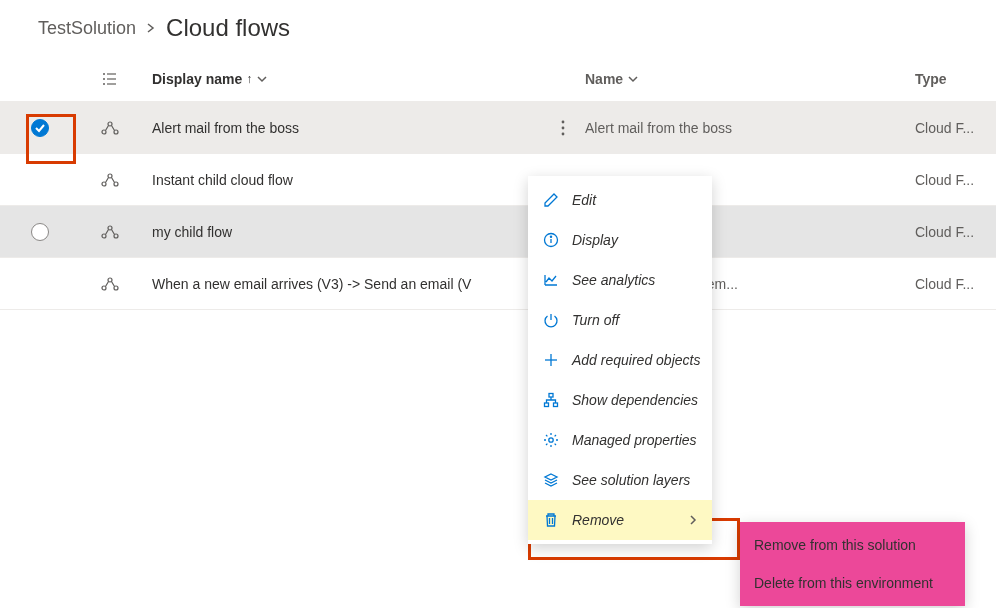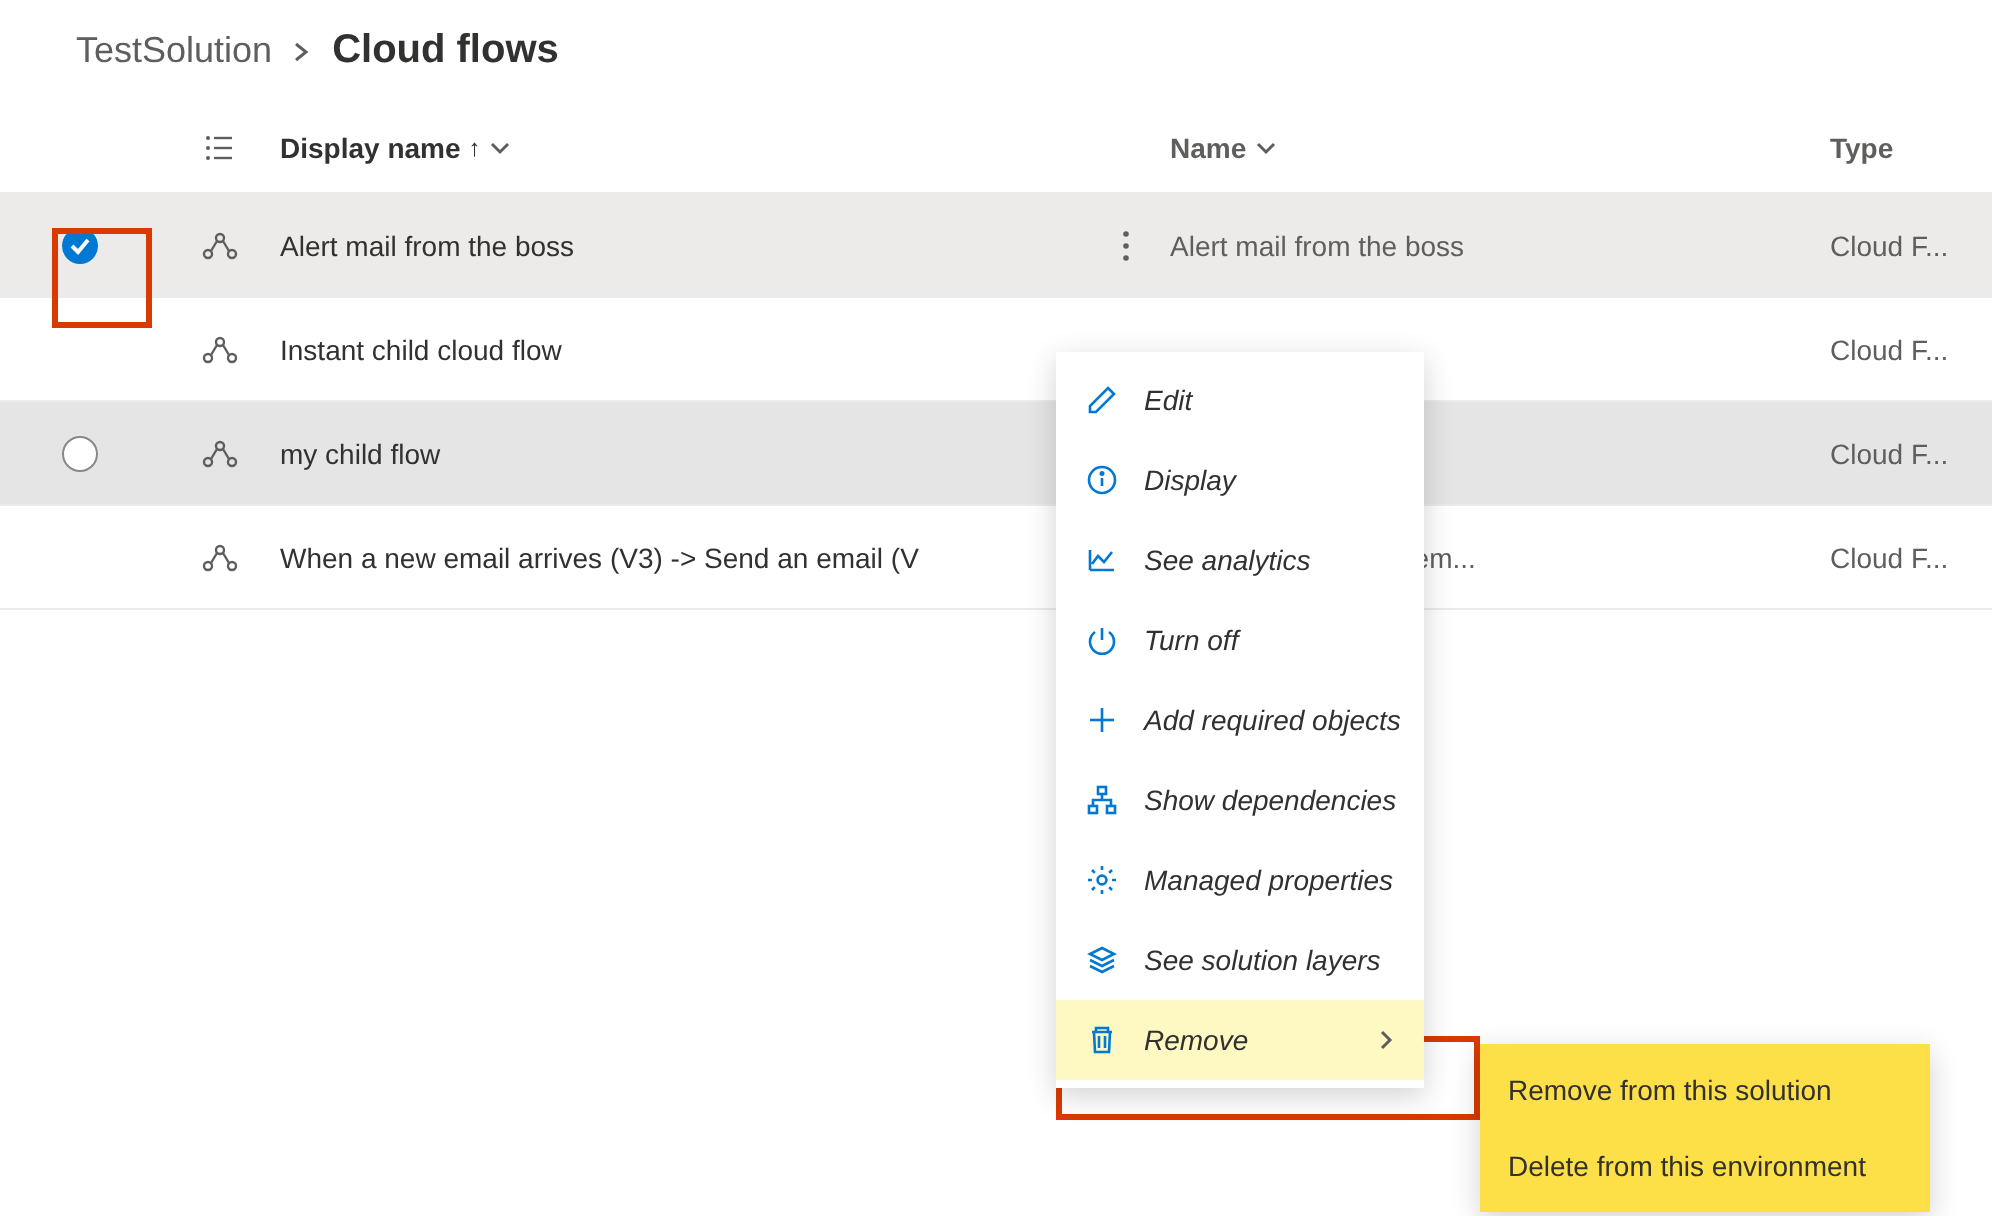--- a/index.html
+++ b/index.html
@@ -4,37 +4,37 @@
 <style>
   * { box-sizing: border-box; }
   html, body { margin: 0; padding: 0; font-family: "Segoe UI", Arial, sans-serif; font-size: 14px; color: #323130; background: #fff; width: 996px; height: 608px; overflow: hidden; }
 
   .container { width: 996px; height: 608px; position: relative; }
 
   
   .breadcrumb { display: flex; align-items: center; gap: 10px; padding: 14px 0 14px 38px; font-size: 18px; }
   .breadcrumb .bc-parent { color: #605e5c; }
   .breadcrumb .bc-sep { color: #605e5c; font-size: 14px; }
-  .breadcrumb .bc-current { font-weight: 700; font-size: 20px; color: #323130; }
+  .breadcrumb .bc-current { font-weight: 400; font-size: 24px; color: #323130; }
 
   
   .grid { width: 100%; }
   .header-row, .data-row {
     display: grid;
     grid-template-columns: 80px 60px 400px 45px 330px 82px;
     align-items: center;
     height: 52px;
     border-bottom: 1px solid #edebe9;
   }
   .header-row { height: 46px; font-weight: 600; color: #323130; }
   .header-row .col-display, .header-row .col-name, .header-row .col-type { display: flex; align-items: center; gap: 4px; }
 
   .col-check { display: flex; justify-content: center; align-items: center; }
   .col-icon { display: flex; justify-content: center; align-items: center; color: #605e5c; }
-  .col-display { padding-left: 0; white-space: nowrap; overflow: hidden; text-overflow: ellipsis; }
+  .col-display { padding-left: 0; white-space: nowrap; overflow: hidden; text-overflow: ellipsis; margin-left: 12px; }
   .col-more { display: flex; justify-content: center; align-items: center; color: #605e5c; }
   .col-name { white-space: nowrap; overflow: hidden; text-overflow: ellipsis; color: #605e5c; }
   .col-type { white-space: nowrap; overflow: hidden; text-overflow: ellipsis; color: #605e5c; }
   .data-row .col-display { color: #323130; }
 
   .data-row.selected { background: #edebe9; }
   .data-row.hovered { background: #e5e5e5; }
 
   
   .check-circle { width: 18px; height: 18px; border-radius: 50%; border: 1px solid #8a8886; background: #fff; }
@@ -64,21 +64,21 @@
   .menu-item.hovered { background: #fef9c3; }
   .menu-item .mi-icon { width: 18px; height: 18px; display:flex; align-items:center; justify-content:center; color: #0078d4; flex-shrink:0; }
   .menu-item .mi-label { flex: 1; white-space: nowrap; }
   .menu-item .mi-arrow { color: #605e5c; }
 
   
   .sub-menu {
     position: absolute;
     left: 740px; top: 522px;
     width: 225px;
-    background: #fde047;
+    background: #ec4899;
     box-shadow: 0 4px 14px rgba(0,0,0,0.18);
     padding: 4px 0;
     z-index: 11;
   }
   .sub-menu .sub-item {
     display:flex; align-items:center;
     height: 38px; padding: 0 14px;
     cursor: pointer;
   }
 

